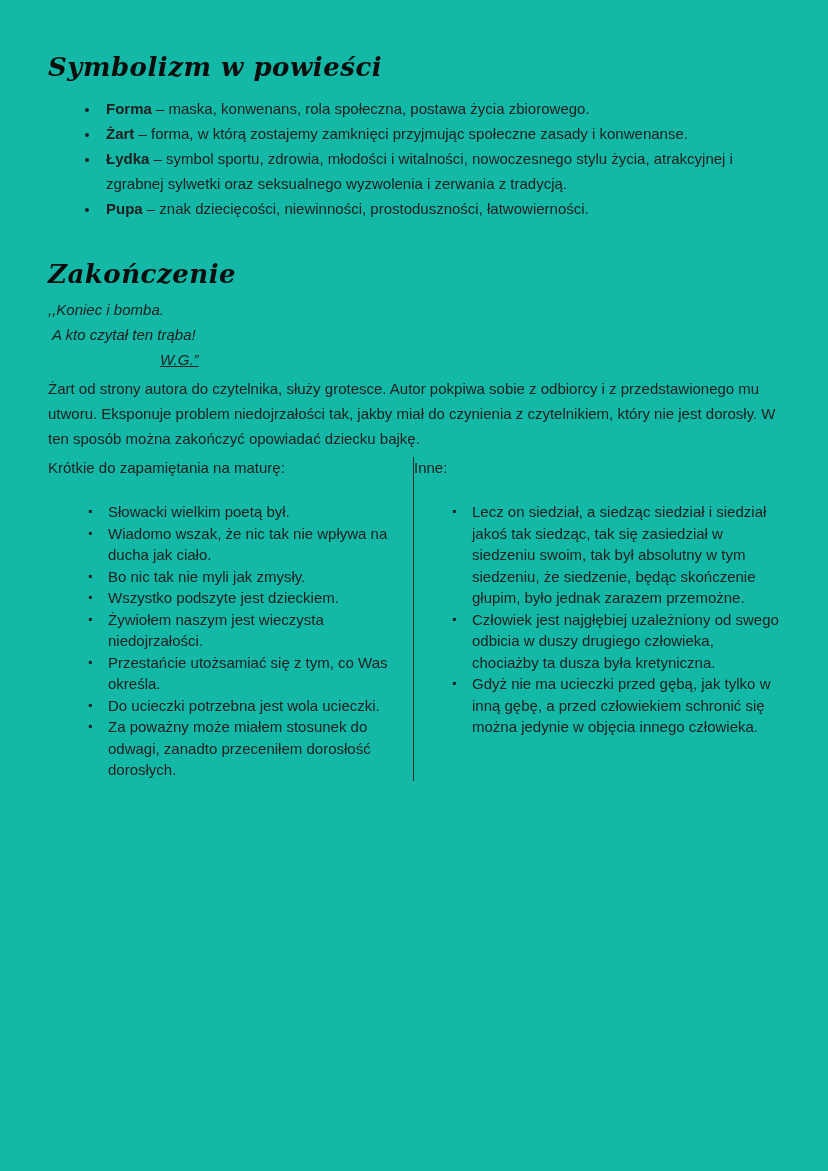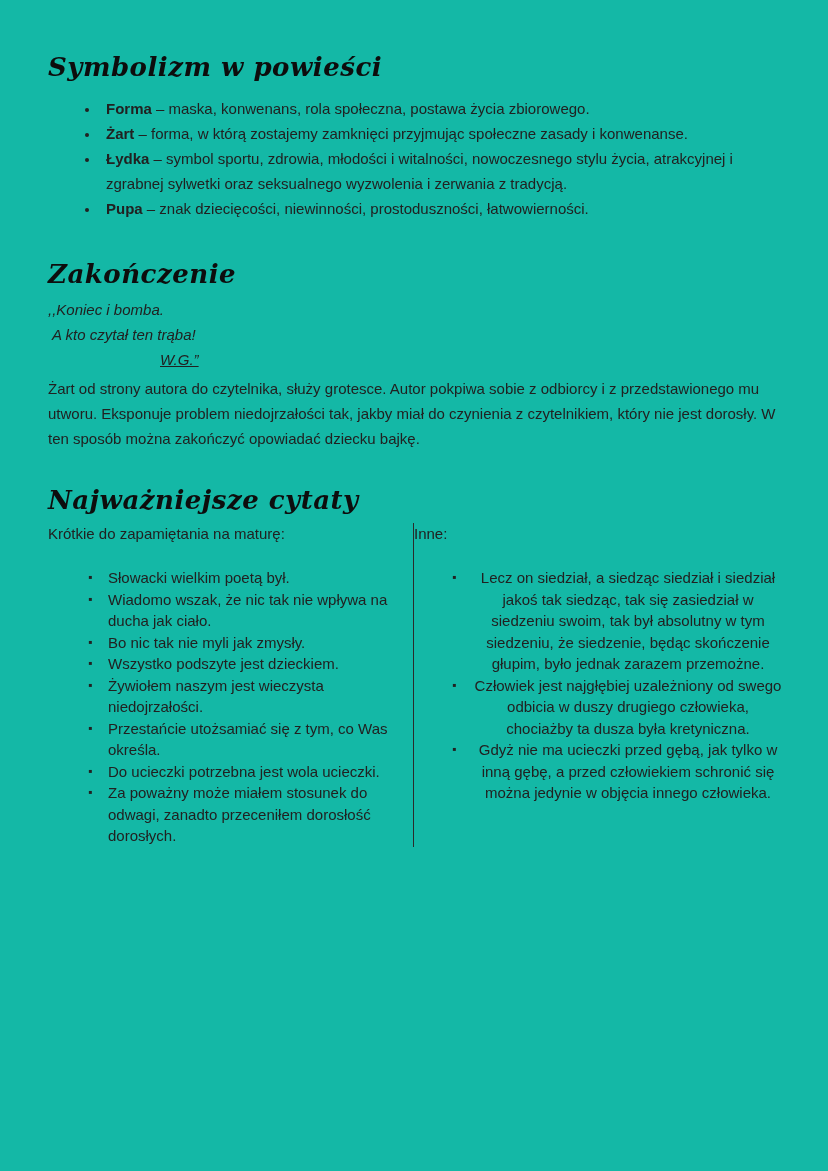--- a/index.html
+++ b/index.html
@@ -76,21 +76,21 @@
     line-height: 22px;
     margin: 0 0 22px 0;
   }
 
   ul.sq-list {
     margin: 0;
     padding: 0;
     list-style: none;
   }
   .col-left  ul.sq-list { margin-left: 40px; }
-  .col-right ul.sq-list { margin-left: 38px; margin-right: 6px; text-align: center; }
+  .col-right ul.sq-list { margin-left: 38px; margin-right: 6px; }
   ul.sq-list li {
     position: relative;
     padding-left: 20px;
     line-height: 21.5px;
   }
   ul.sq-list li::before {
     content: "▪";
     position: absolute;
     left: 0;
     top: 0;
@@ -116,21 +116,20 @@
     <h2 class="script-heading h-ending">Zakończenie</h2>
     <div class="quote-block">
       <div class="quote-line-1">,,Koniec i bomba.</div>
       <div class="quote-line-2">A kto czytał ten trąba!</div>
       <div class="quote-line-3">W.G.”</div>
     </div>
     <p class="body-paragraph">Żart od strony autora do czytelnika, służy grotesce. Autor pokpiwa sobie z odbiorcy i z przedstawionego mu utworu. Eksponuje problem niedojrzałości tak, jakby miał do czynienia z czytelnikiem, który nie jest dorosły. W ten sposób można zakończyć opowiadać dziecku bajkę.</p>
   </section>
 
   <section>
-    <h2 class="script-heading h-quotes">Najważniejsze cytaty</h2>
 
     <div class="columns">
 
       <div class="col-left">
         <div class="col-header">Krótkie do zapamiętania na maturę:</div>
         <ul class="sq-list">
           <li>Słowacki wielkim poetą był.</li>
           <li>Wiadomo wszak, że nic tak nie wpływa na ducha jak ciało.</li>
           <li>Bo nic tak nie myli jak zmysły.</li>
           <li>Wszystko podszyte jest dzieckiem.</li>

